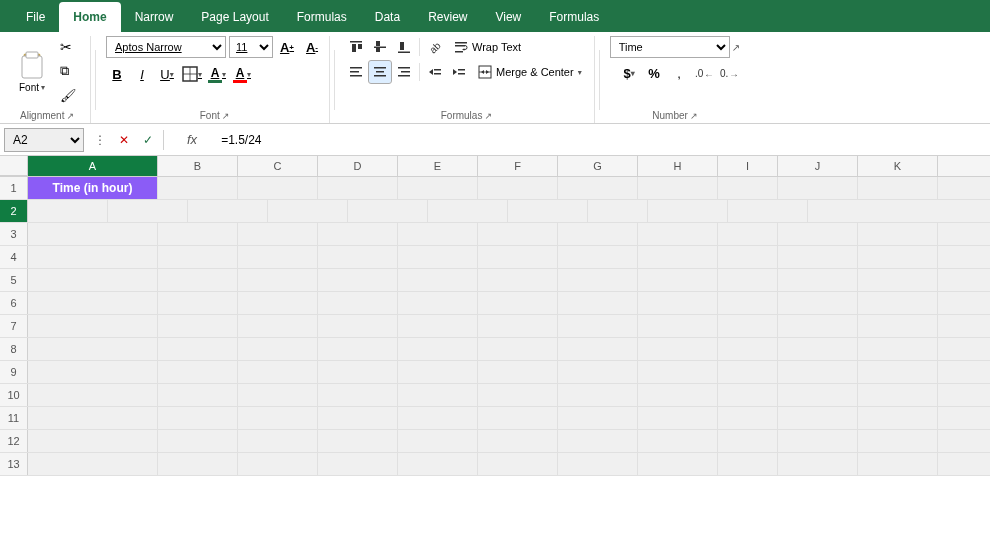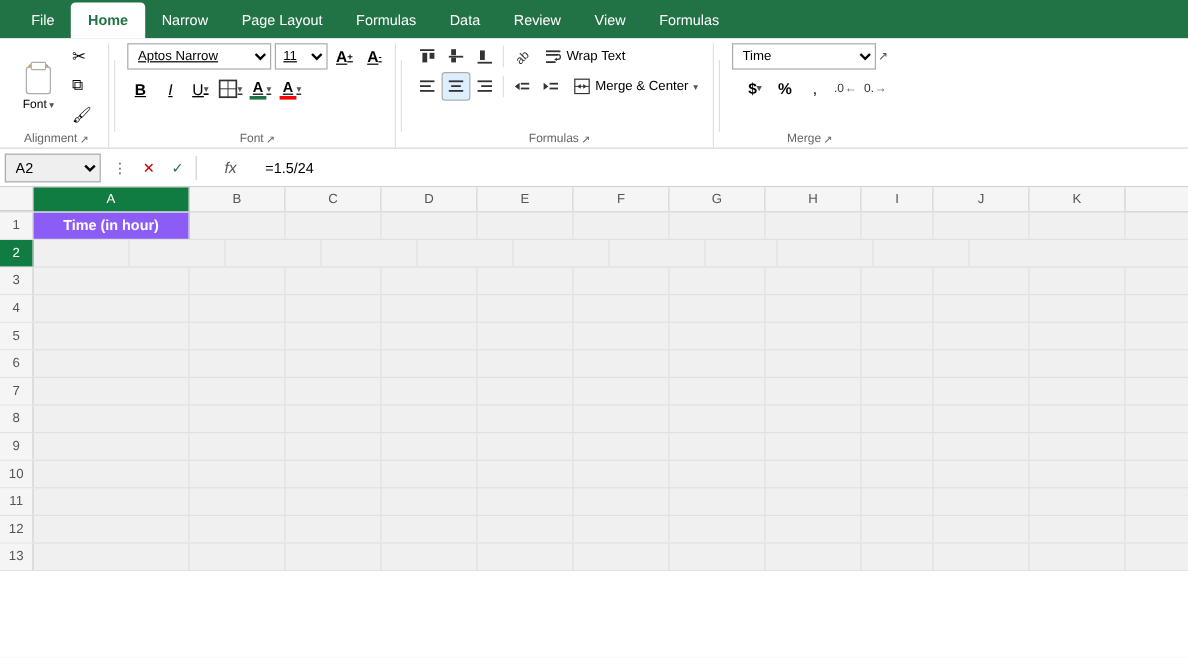--- a/index.html
+++ b/index.html
@@ -574,21 +574,21 @@
         </div>
         <div class="icon-btn">
           <svg width="18" height="14" viewBox="0 0 18 14">
               <text x="0" y="11" font-size="10" fill="#333">0.</text>
               <text x="9" y="11" font-size="10" fill="#555">→</text>
             </svg>
         </div>
       </div>
     </div>
     <div class="ribbon-group-label">
-      <span>Merge</span>
+      <span>Number</span>
       <span class="expand-icon">↗</span>
     </div>
   </div>
 
 </div>
 
 <div class="formula-bar">
   <select class="cell-ref-select">
     <option>A2</option>
   </select>

